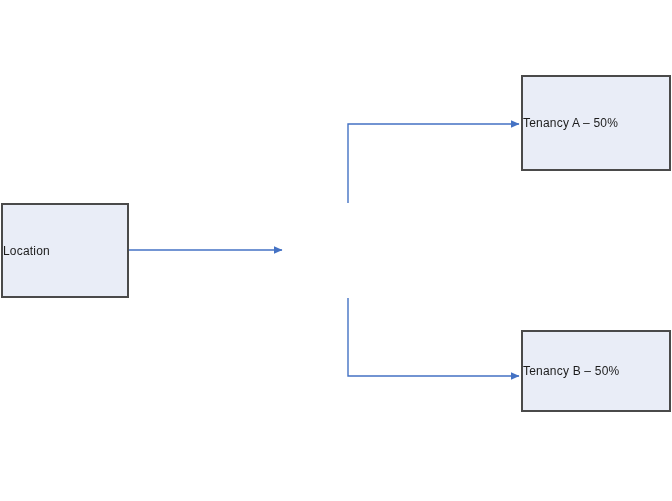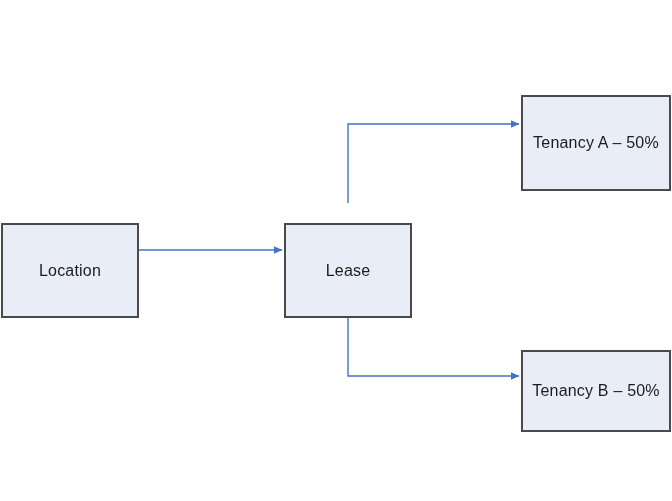--- a/index.html
+++ b/index.html
@@ -19,26 +19,25 @@
   }
   .connectors{
     position:absolute;left:0;top:0;width:672px;height:501px;
     pointer-events:none;
   }
   .node{
     position:absolute;
     box-sizing:border-box;
     background:var(--node-fill);
     border:2px solid var(--node-border);
-    display:flex;align-items:center;justify-content:center;
-    font-size:16px;color:var(--text);
+    display:flex;align-items:center;
+    font-size:12px;color:var(--text);
     letter-spacing:0.2px;
-    margin-top:20px;
   }
-  .node-location{left:1px;top:203px;width:138px;height:95px;}
+  .node-location{left:1px;top:203px;width:128px;height:95px;}
   .node-lease{left:284px;top:203px;width:128px;height:95px;}
   .node-tenancy-a{left:521px;top:75px;width:150px;height:96px;}
   .node-tenancy-b{left:521px;top:330px;width:150px;height:82px;}
   .edge{fill:none;stroke-width:1.4px;}
 </style>
 </head>
 <body>
 
 <div class="canvas">
 
@@ -50,23 +49,20 @@
     </defs>
     <polyline class="edge" points="128,250 282,250" marker-end="url(#arrowhead)" stroke="#4472c4"></polyline>
     <polyline class="edge" points="348,203 348,124 519,124" marker-end="url(#arrowhead)" stroke="#4472c4"></polyline>
     <polyline class="edge" points="348,298 348,376 519,376" marker-end="url(#arrowhead)" stroke="#4472c4"></polyline>
   </svg>
 
   <div class="node node-location">
     <span>Location</span>
   </div>
 
-  <div class="node node-lease">
-    <span>Lease</span>
-  </div>
 
   <div class="node node-tenancy-a">
     <span>Tenancy A – 50%</span>
   </div>
 
   <div class="node node-tenancy-b">
     <span>Tenancy B – 50%</span>
   </div>
 
 </div>

